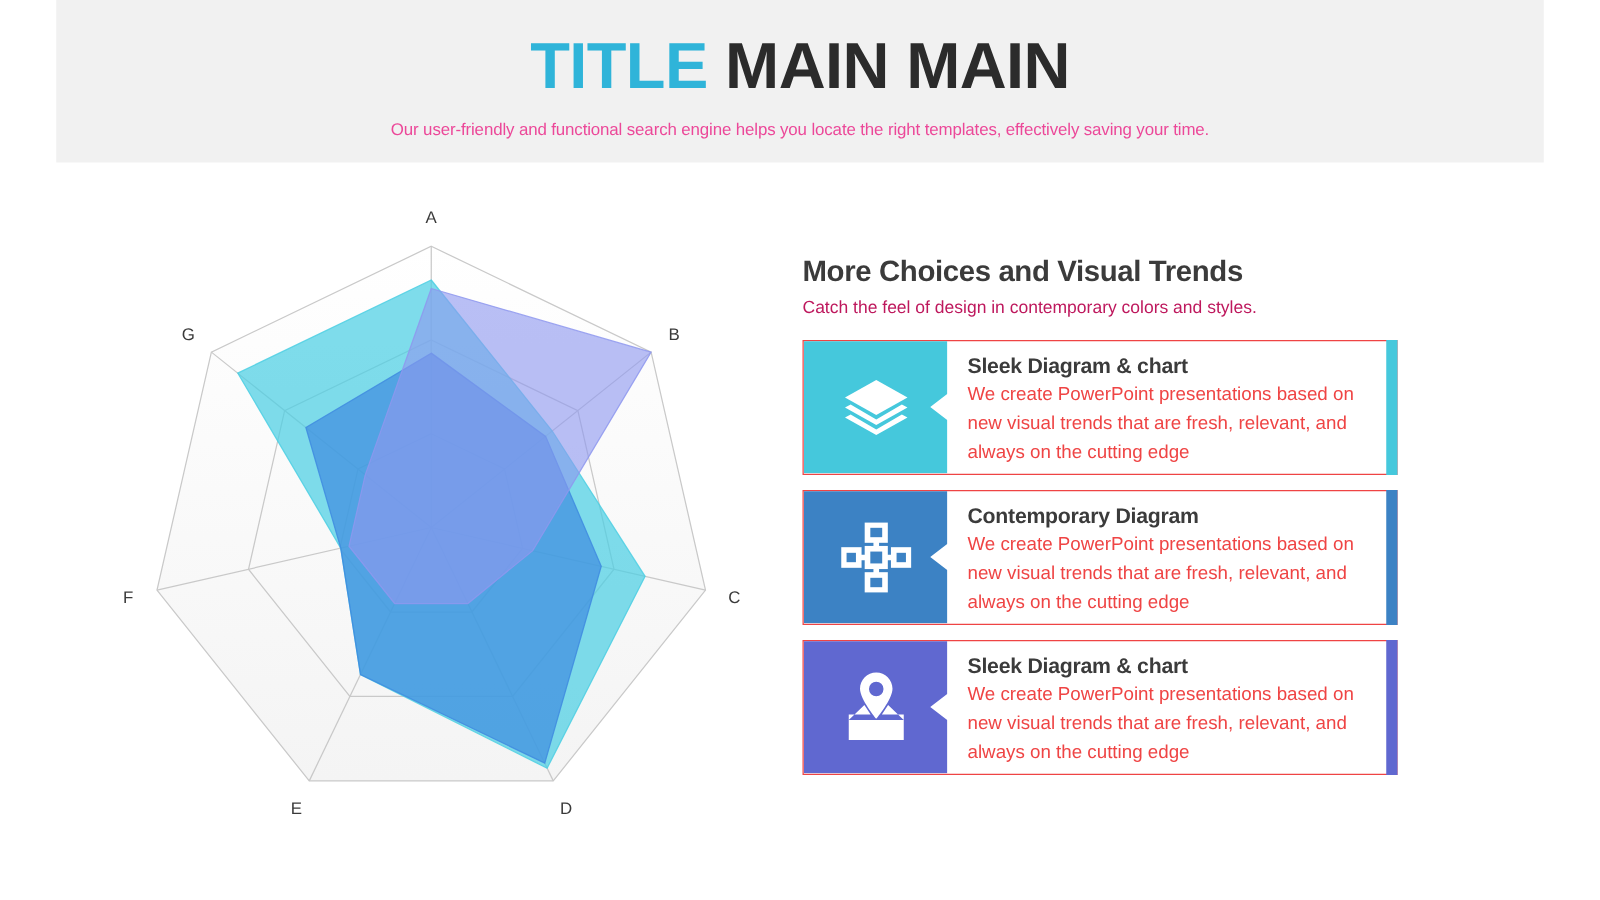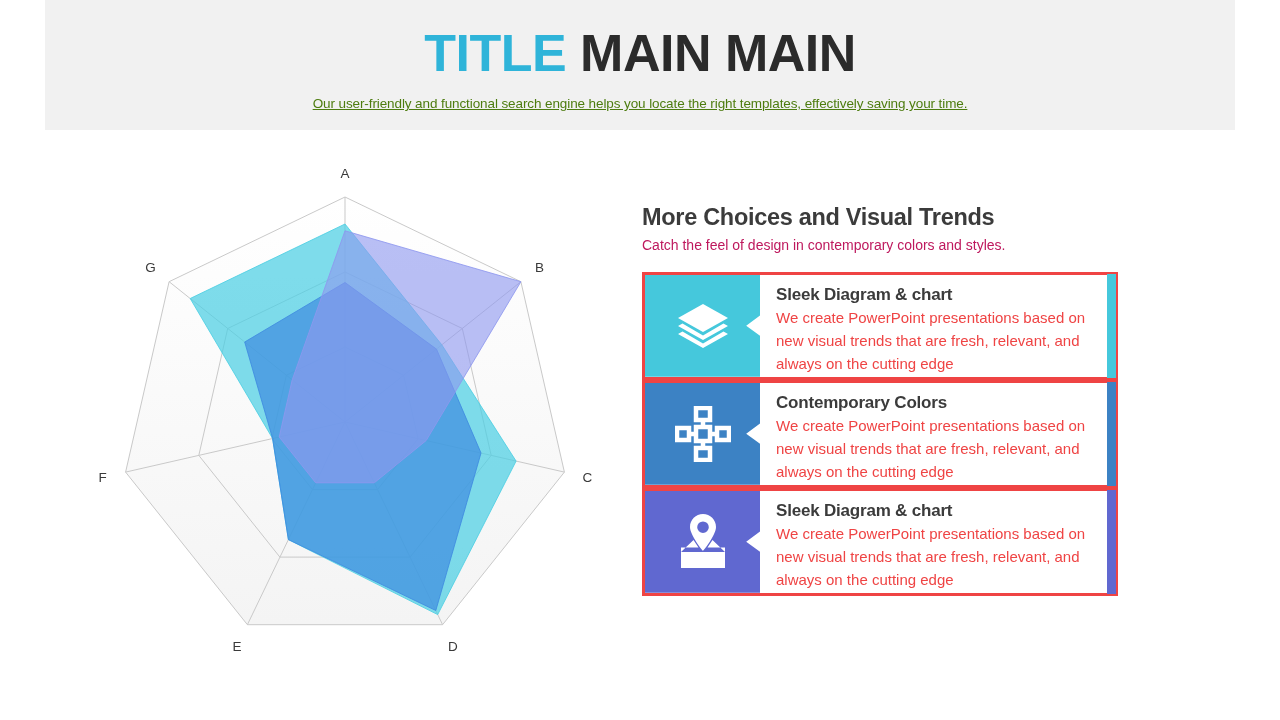--- a/index.html
+++ b/index.html
@@ -16,41 +16,41 @@
   }
   .slide-title{
     position:absolute;left:0;top:27px;width:100%;text-align:center;
     font-size:52px;font-weight:bold;letter-spacing:-0.5px;
     line-height:1.0;white-space:nowrap;
   }
   .slide-title .accent{color:#2fb4d9;}
   .slide-title .dark{color:#2b2b2b;}
   .slide-subtitle{
     position:absolute;left:0;top:96px;width:100%;text-align:center;
-    font-size:13.5px;color:#4d7c0f;letter-spacing:-0.1px;white-space:nowrap;text-decoration:underline;
+    font-size:13.5px;color:#ec4899;letter-spacing:-0.1px;white-space:nowrap;
   }
 
   
   .radar-wrap{position:absolute;left:60px;top:160px;width:570px;height:510px;}
   .radar-wrap svg{display:block;}
   .axis-label{font-size:13.5px;fill:#3a3a3a;font-family:"Liberation Sans",sans-serif;}
 
   
   .right-panel{position:absolute;left:642px;top:205px;width:476px;}
   .panel-title{
     font-size:23.5px;font-weight:bold;color:#3b3b3b;letter-spacing:-0.3px;
     margin:0 0 6px 0;line-height:1.1;
   }
   .panel-subtitle{
     font-size:14px;color:#be185d;margin:0 0 18px 0;line-height:1.2;
   }
 
   .card{
-    position:relative;display:flex;height:108px;margin-bottom:0;
-    background:#ffffff;border:3px solid #ef4444;box-sizing:border-box;
+    position:relative;display:flex;height:108px;margin-bottom:12px;
+    background:#ffffff;border:1px solid #ef4444;box-sizing:border-box;
   }
   .card-icon{
     position:relative;width:115px;flex:0 0 115px;
     display:flex;align-items:center;justify-content:center;
     clip-path:polygon(0 0,100% 0,100% 40%,88% 50%,100% 60%,100% 100%,0 100%);
   }
   .card-icon svg{display:block;}
   .card-body{flex:1;padding:10px 16px 8px 16px;box-sizing:border-box;overflow:hidden;}
   .card-head{
     font-size:17px;font-weight:bold;color:#3b3b3b;margin:0 0 2px 0;
@@ -135,21 +135,21 @@
                 <rect x="21" y="2" width="14" height="12"></rect>
                 <rect x="21" y="42" width="14" height="12"></rect>
                 <rect x="2" y="22" width="12" height="12"></rect>
                 <rect x="42" y="22" width="12" height="12"></rect>
                 <path d="M28 14 L28 21 M28 35 L28 42 M14 28 L21 28 M35 28 L42 28"></path>
               </g>
             </svg>
           </span>
         </div>
         <div class="card-body">
-          <div class="card-head">Contemporary Colors</div>
+          <div class="card-head">Contemporary Diagram</div>
           <div class="card-text">We create PowerPoint presentations based on new visual trends that are fresh, relevant, and always on the cutting edge</div>
         </div>
         <div class="card-accent" style="background: rgb(60, 130, 196);"></div>
       </div>
       <div class="card">
         <div class="card-icon" style="background: rgb(96, 104, 208);">
           <span>
             <svg width="60" height="58" viewBox="0 0 60 58">
               <g fill="#ffffff">
                 <path d="M30 1 C22.8 1 17 6.8 17 14 C17 22.5 30 38 30 38 C30 38 43 22.5 43 14 C43 6.8 37.2 1 30 1 Z M30 8.4 A5.8 5.8 0 1 1 30 20 A5.8 5.8 0 1 1 30 8.4 Z"></path>

